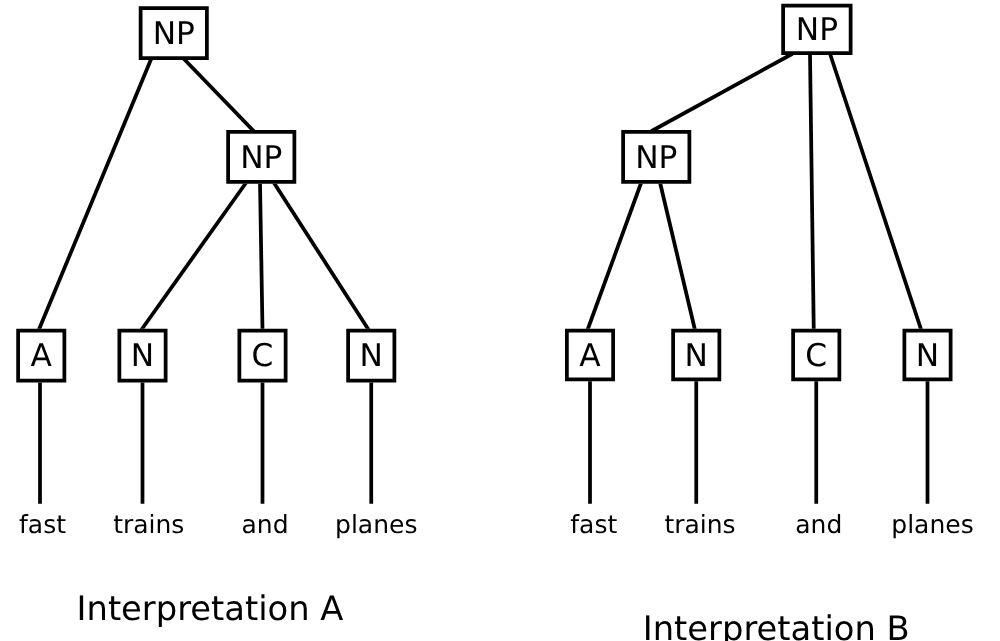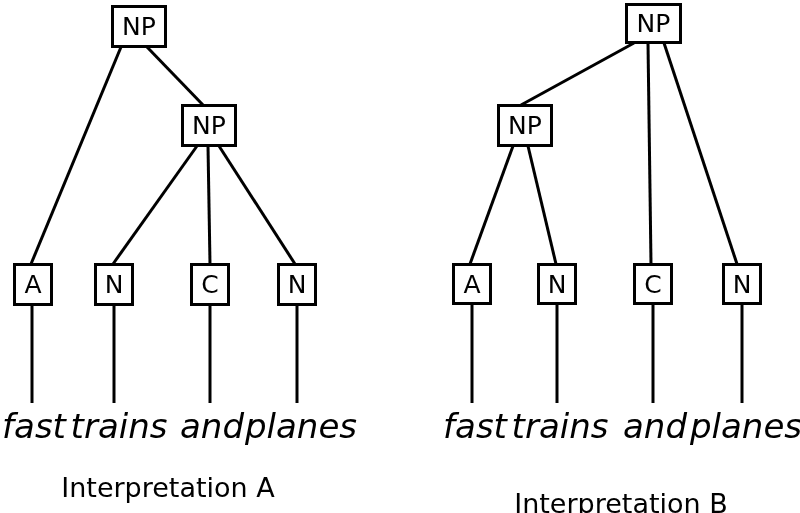--- a/index.html
+++ b/index.html
@@ -36,22 +36,21 @@
     display: flex;
     align-items: center;
     justify-content: center;
     font-size: 25px;
     line-height: 1;
   }
   .np-node { width: 56px; height: 43px; }
   .leaf-node { width: 40px; height: 43px; }
   .word {
     position: absolute;
-    font-style: italic;
-    font-size: 34px;
+    font-size: 20px;
     line-height: 1;
     transform: translateX(-50%);
     white-space: nowrap;
   }
   .caption {
     position: absolute;
     font-size: 27px;
     line-height: 1;
     transform: translateX(-50%);
     white-space: nowrap;

